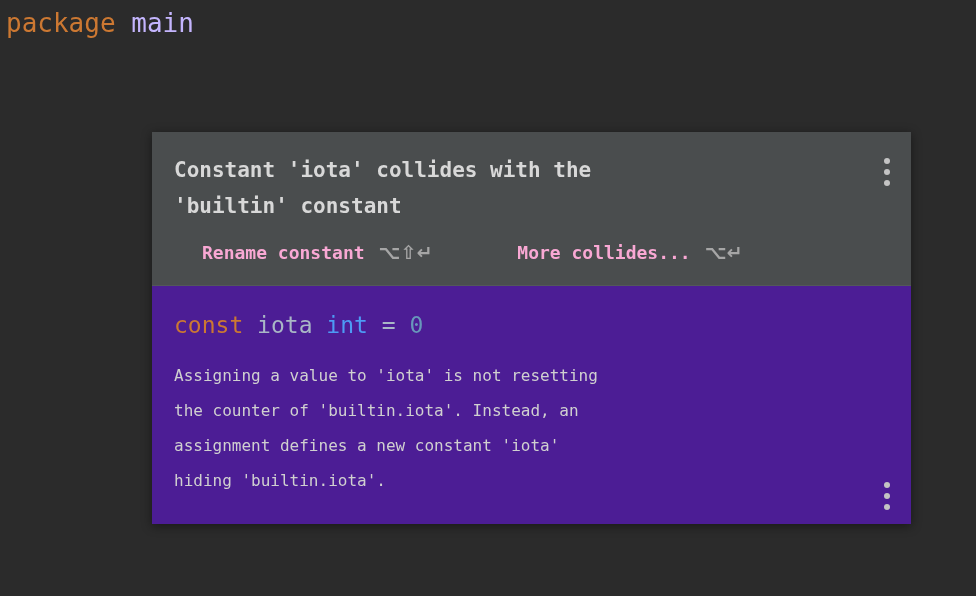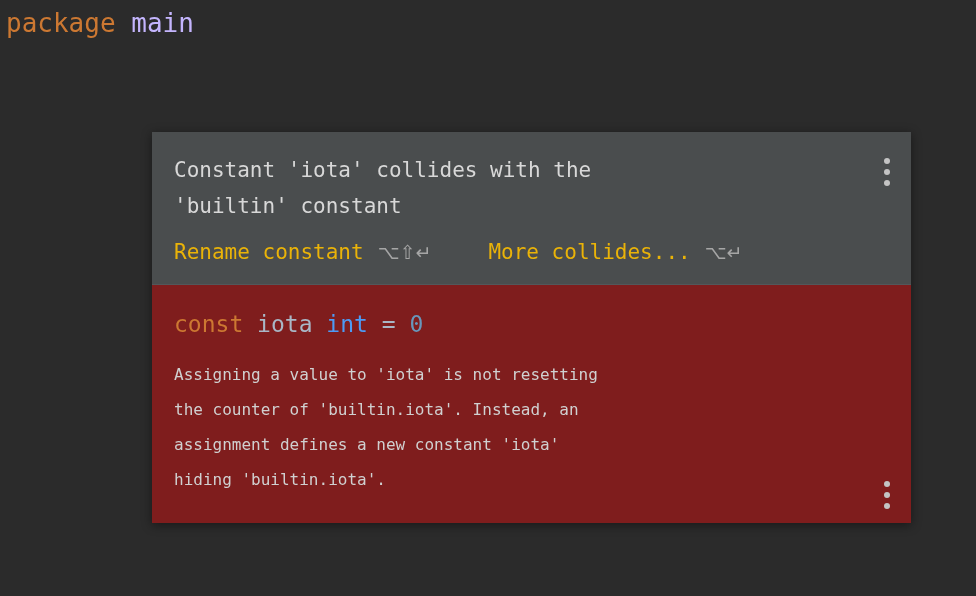--- a/index.html
+++ b/index.html
@@ -58,20 +58,21 @@
     background: #43484a;
     box-shadow: 0 2px 10px rgba(0,0,0,0.45);
     overflow: hidden;
   }
 
   .popup-header {
     position: relative;
     background: #4a4d4e;
     padding: 20px 22px 18px 22px;
     border-bottom: 1px solid #53575a;
+    font-weight: bold;
   }
 
   .popup-message {
     color: #d8d8d8;
     font-size: 21px;
     line-height: 36px;
     max-width: 560px;
     white-space: pre-line;
   }
 
@@ -82,25 +83,26 @@
   }
 
   .action-group {
     display: flex;
     align-items: baseline;
   }
 
   .action-group + .action-group { margin-left: 57px; }
 
   .action-link {
-    color: #eab308;
-    font-size: 21px;
+    color: #f9a8d4;
+    font-size: 18px;
     line-height: 28px;
     cursor: pointer;
     white-space: pre;
+    margin-left: 28px;
   }
 
   .action-shortcut {
     color: #a6a6a6;
     font-size: 19px;
     margin-left: 14px;
     line-height: 28px;
     white-space: pre;
     font-family: "DejaVu Sans", "Liberation Sans", sans-serif;
   }
@@ -122,21 +124,21 @@
     display: block;
     width: 6px;
     height: 6px;
     border-radius: 50%;
     background: #c4c4c4;
   }
 
   
   .popup-body {
     position: relative;
-    background: #7f1d1d;
+    background: #4c1d95;
     padding: 22px 22px 26px 22px;
     min-height: 205px;
   }
 
   .signature {
     font-size: 23px;
     line-height: 34px;
     white-space: pre;
     margin-bottom: 16px;
   }

